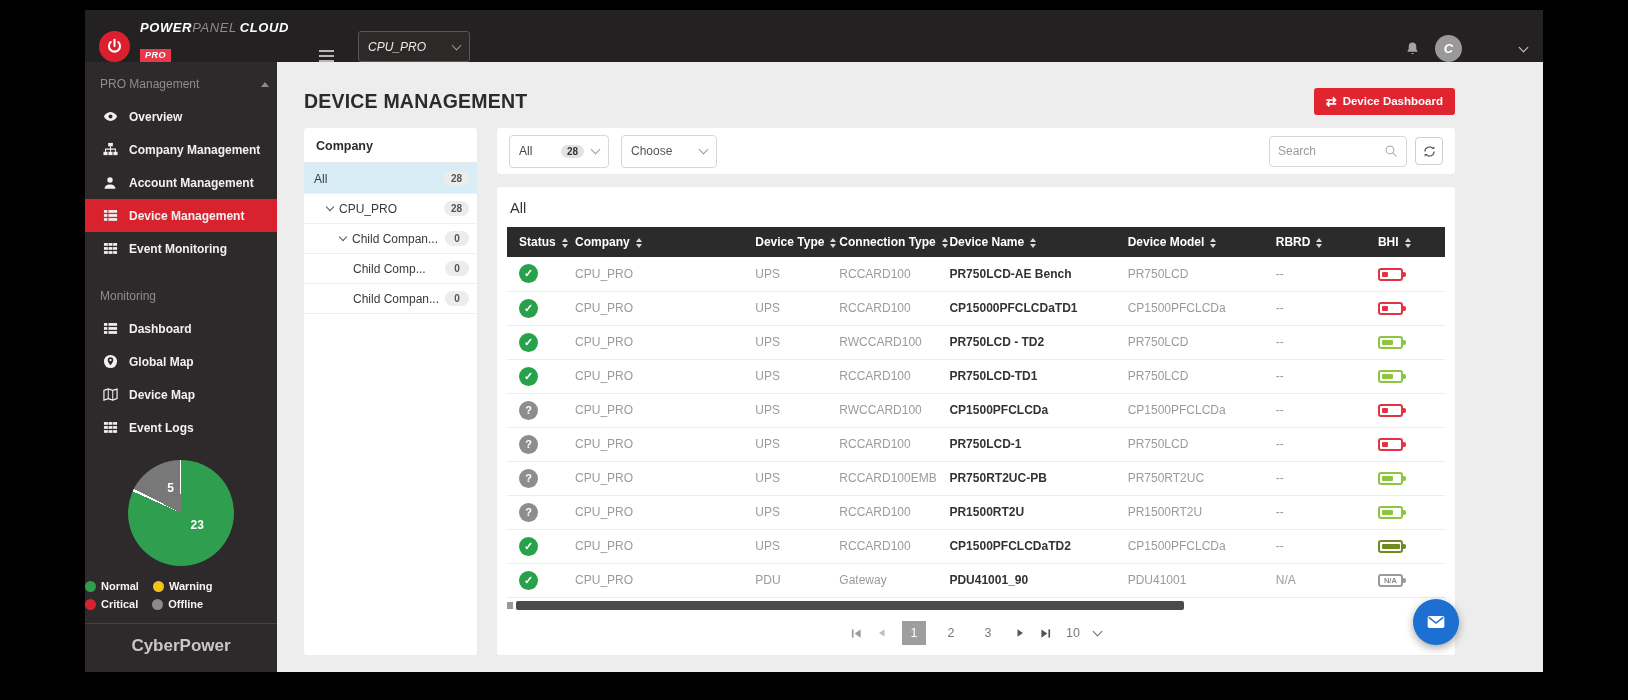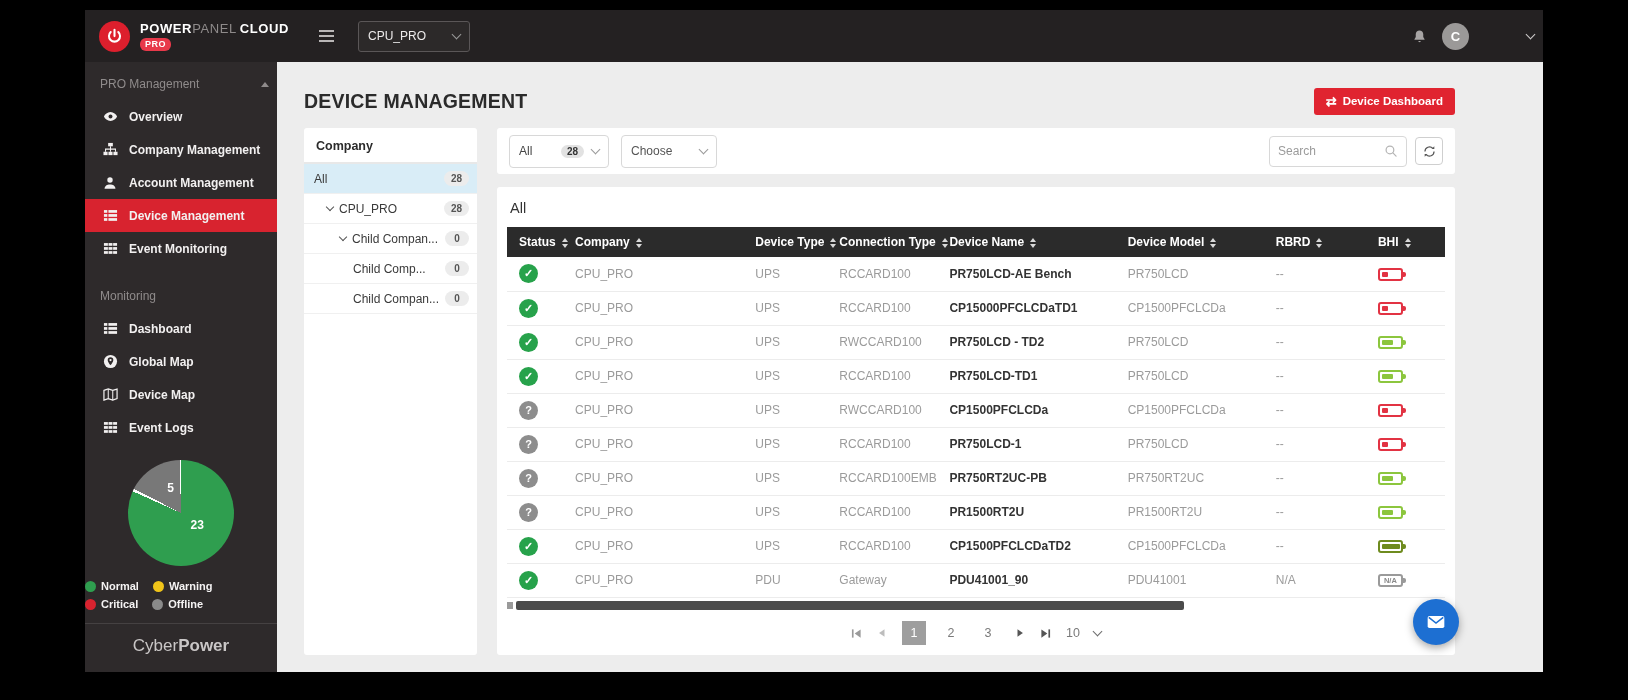--- a/index.html
+++ b/index.html
@@ -1,27 +1,27 @@
 <!DOCTYPE html>
 <html><head>
 <meta charset="utf-8">
 <style>
   * { margin:0; padding:0; box-sizing:border-box; }
   html,body { width:1628px; height:700px; background:#000; font-family:"Liberation Sans", sans-serif; overflow:hidden; }
   .app { position:absolute; left:85px; top:10px; width:1458px; height:662px; background:#ededed; display:flex; flex-direction:column; overflow:hidden; }
 
   
-  .topbar { height:52px; flex:0 0 52px; background:#242122; display:flex; align-items:center; padding:0 9px 0 14px; }
+  .topbar { height:52px; flex:0 0 52px; background:#242122; display:flex; align-items:flex-end; padding:0 16px 0 14px;font-style:italic; }
   .logo-circle { width:31px; height:31px; border-radius:50%; background:#dd1f2d; display:flex; align-items:center; justify-content:center; }
   .brand { margin-left:10px; display:flex; flex-direction:column; }
   .brand-line { font-size:13px; letter-spacing:.6px; }
   .brand-line .b1 { color:#fff; font-weight:800; }
   .brand-line .b2 { color:#8e8a8a; font-weight:400; }
   .brand-line .b3 { color:#fff; font-weight:800; margin-left:3px; }
-  .pro-badge { margin-top:2px; align-self:flex-start; background:#e8394a; color:#fff; font-size:9px; font-weight:800; padding:1px 5px 2px; border-radius:6px; letter-spacing:.5px; }
+  .pro-badge { margin-top:14px; align-self:flex-start; background:#e8394a; color:#fff; font-size:9px; font-weight:800; padding:1px 5px 2px; border-radius:0; letter-spacing:.5px; }
   .hamburger { margin-left:30px; display:flex; flex-direction:column; gap:3px; cursor:pointer; }
   .hamburger i { width:15px; height:2px; background:#b9b6b6; display:block; }
   .top-select { margin-left:24px; width:112px; height:31px; border:1px solid #5a5657; border-radius:3px; background:#2c2929; color:#eceaea; font-size:12px; display:flex; align-items:center; padding:0 9px; cursor:pointer; }
   .top-select .chev { margin-left:auto; }
   .top-right { margin-left:auto; display:flex; align-items:center; }
   .bell { color:#a7a4a4; display:flex; }
   .avatar { width:27px; height:27px; border-radius:50%; background:#9b9998; color:#fff; font-size:13px; font-weight:700; display:flex; align-items:center; justify-content:center; margin-left:15px; }
   .top-caret { margin-left:58px; }
 
   .chev { width:7px; height:7px; border-right:1.6px solid #9a9a9a; border-bottom:1.6px solid #9a9a9a; transform:rotate(45deg); display:inline-block; margin-top:-3px; }
@@ -45,21 +45,21 @@
   .pie-wrap { margin-top:16px; display:flex; justify-content:center; }
   .pie { position:relative; width:106px; height:106px; border-radius:50%;
          background:conic-gradient(#2f9e4f 0deg 294.2deg, #fdfdfd 294.2deg 297.2deg, #787878 297.2deg 358.5deg, #fdfdfd 358.5deg 360deg); }
   .pie .v-normal { position:absolute; left:59%; top:55%; color:#fff; font-size:12px; font-weight:700; }
   .pie .v-offline { position:absolute; left:37%; top:20%; color:#fff; font-size:12px; font-weight:700; }
   .legend { margin-top:14px; display:flex; flex-direction:column; gap:6px; }
   .legend-row { display:flex; gap:14px; }
   .legend-item { display:flex; align-items:center; gap:5px; color:#f5f3f3; font-size:11px; font-weight:700; }
   .legend-dot { width:11px; height:11px; border-radius:50%; }
   .side-footer { margin-top:auto; border-top:1px solid #454142; padding:12px 0 16px; text-align:center; color:#c9c6c6; font-size:17px; }
-  .side-footer .f1 { font-weight:400; }
+  .side-footer .f1 { font-weight:700; }
   .side-footer .f2 { font-weight:800; }
 
   
   .content { flex:1; padding:22px 88px 0 27px; display:flex; flex-direction:column; position:relative; min-width:0; }
   .content-header { display:flex; align-items:center; justify-content:space-between; height:34px; margin-bottom:10px; }
   .page-title { font-size:19.5px; font-weight:800; color:#2b2b2b; letter-spacing:.2px; }
   .transfer-btn { background:#e02430; color:#fff; border:none; border-radius:3px; font-size:11.5px; font-weight:700; padding:7px 12px; display:flex; align-items:center; gap:6px; cursor:pointer; font-family:inherit; }
   .transfer-btn .x-icon { font-size:13px; line-height:1; }
 
   .content-body { display:flex; gap:20px; height:527px; align-items:stretch; }

